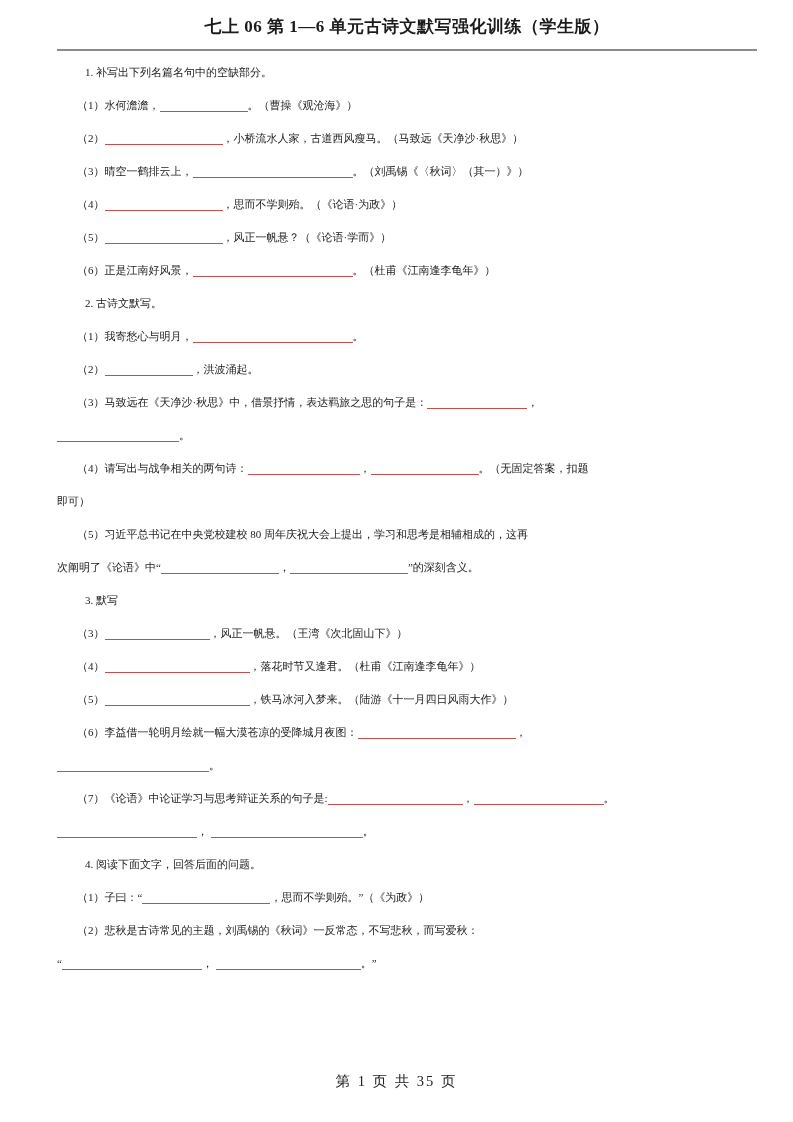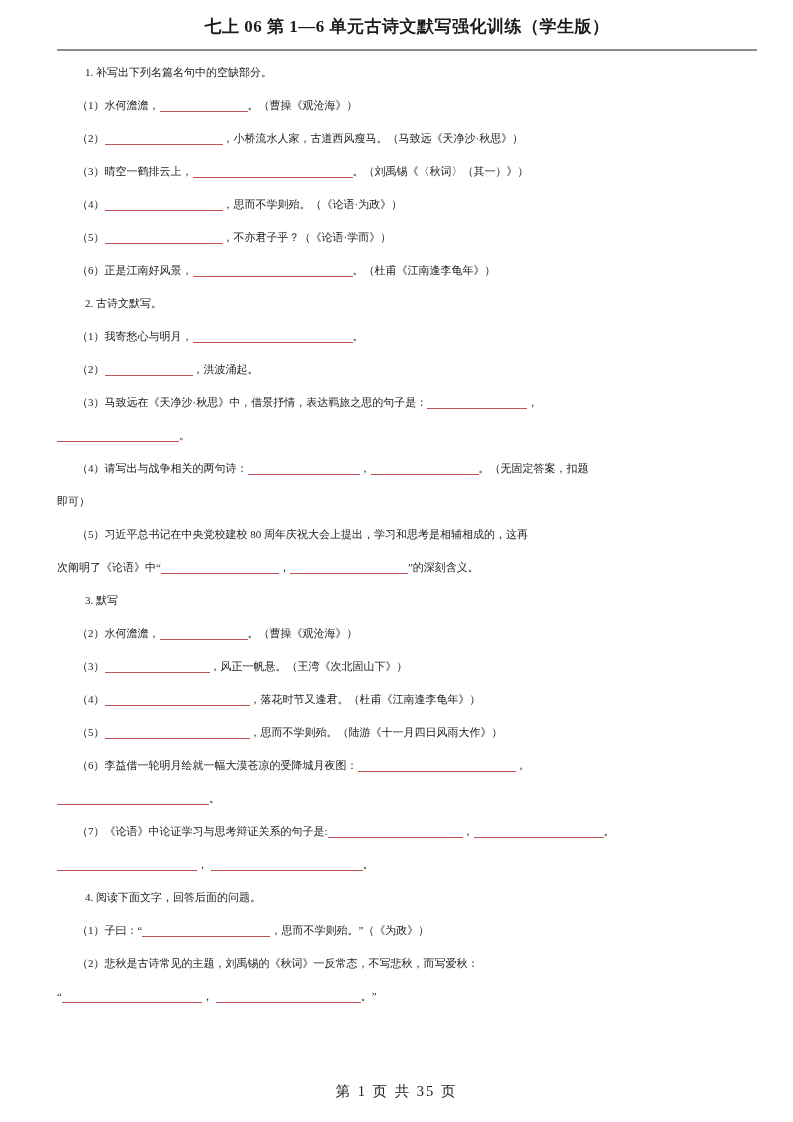--- a/index.html
+++ b/index.html
@@ -37,56 +37,55 @@
   .line.sub { padding-left:20px; }
   .line.cont{ padding-left:0; }
   .blank {
     display:inline-block;
     height:0.9em;
     border-bottom:1.6px solid #c0504d;
     vertical-align:-3px;
   }
   .footer {
     position:absolute;
-    left:0; bottom:21px;
+    left:0; bottom:31px;
     width:100%;
     text-align:center;
     font-size:14.5px;
     color:#222222;
     letter-spacing:2px;
   }
 </style>
 </head>
 <body>
 
 <div class="page">
   <div class="title">七上 06 第 1—6 单元古诗文默写强化训练（学生版）</div>
   <hr class="rule">
   <div class="doc-body">
       <div class="line q"><span class="txt">1. 补写出下列名篇名句中的空缺部分。</span></div>
       <div class="line sub"><span class="txt">（1）水何澹澹，</span><span class="blank" style="width: 88px; border-bottom-color: rgb(192, 80, 77);"></span><span class="txt">。（曹操《观沧海》）</span></div>
       <div class="line sub"><span class="txt">（2）</span><span class="blank" style="width: 118px; border-bottom-color: rgb(192, 80, 77);"></span><span class="txt">，小桥流水人家，古道西风瘦马。（马致远《天净沙·秋思》）</span></div>
       <div class="line sub"><span class="txt">（3）晴空一鹤排云上，</span><span class="blank" style="width: 160px; border-bottom-color: rgb(192, 80, 77);"></span><span class="txt">。（刘禹锡《〈秋词〉（其一）》）</span></div>
       <div class="line sub"><span class="txt">（4）</span><span class="blank" style="width: 118px; border-bottom-color: rgb(192, 80, 77);"></span><span class="txt">，思而不学则殆。（《论语·为政》）</span></div>
-      <div class="line sub"><span class="txt">（5）</span><span class="blank" style="width: 118px; border-bottom-color: rgb(192, 80, 77);"></span><span class="txt">，不亦君子乎？（《论语·学而》）</span></div>
+      <div class="line sub"><span class="txt">（5）</span><span class="blank" style="width: 118px; border-bottom-color: rgb(192, 80, 77);"></span><span class="txt">，风正一帆悬？（《论语·学而》）</span></div>
       <div class="line sub"><span class="txt">（6）正是江南好风景，</span><span class="blank" style="width: 160px; border-bottom-color: rgb(192, 80, 77);"></span><span class="txt">。（杜甫《江南逢李龟年》）</span></div>
       <div class="line q"><span class="txt">2. 古诗文默写。</span></div>
       <div class="line sub"><span class="txt">（1）我寄愁心与明月，</span><span class="blank" style="width: 160px; border-bottom-color: rgb(192, 80, 77);"></span><span class="txt">。</span></div>
       <div class="line sub"><span class="txt">（2）</span><span class="blank" style="width: 88px; border-bottom-color: rgb(192, 80, 77);"></span><span class="txt">，洪波涌起。</span></div>
       <div class="line sub"><span class="txt">（3）马致远在《天净沙·秋思》中，借景抒情，表达羁旅之思的句子是：</span><span class="blank" style="width: 100px; border-bottom-color: rgb(192, 80, 77);"></span><span class="txt">，</span></div>
       <div class="line cont"><span class="blank" style="width: 122px; border-bottom-color: rgb(192, 80, 77);"></span><span class="txt">。</span></div>
       <div class="line sub"><span class="txt">（4）请写出与战争相关的两句诗：</span><span class="blank" style="width: 112px; border-bottom-color: rgb(192, 80, 77);"></span><span class="txt">，</span><span class="blank" style="width: 108px; border-bottom-color: rgb(192, 80, 77);"></span><span class="txt">。（无固定答案，扣题</span></div>
       <div class="line cont"><span class="txt">即可）</span></div>
       <div class="line sub"><span class="txt">（5）习近平总书记在中央党校建校 80 周年庆祝大会上提出，学习和思考是相辅相成的，这再</span></div>
       <div class="line cont"><span class="txt">次阐明了《论语》中“</span><span class="blank" style="width: 118px; border-bottom-color: rgb(192, 80, 77);"></span><span class="txt">，</span><span class="blank" style="width: 118px; border-bottom-color: rgb(192, 80, 77);"></span><span class="txt">”的深刻含义。</span></div>
       <div class="line q"><span class="txt">3. 默写</span></div>
-      <div class="line sub"><span class="txt">（2）水何澹澹，</span><span class="blank" style="width: 88px; border-bottom-color: rgb(192, 80, 77);"></span><span class="txt">。（曹操《观沧海》）</span></div>
       <div class="line sub"><span class="txt">（3）</span><span class="blank" style="width: 105px; border-bottom-color: rgb(192, 80, 77);"></span><span class="txt">，风正一帆悬。（王湾《次北固山下》）</span></div>
       <div class="line sub"><span class="txt">（4）</span><span class="blank" style="width: 145px; border-bottom-color: rgb(192, 80, 77);"></span><span class="txt">，落花时节又逢君。（杜甫《江南逢李龟年》）</span></div>
-      <div class="line sub"><span class="txt">（5）</span><span class="blank" style="width: 145px; border-bottom-color: rgb(192, 80, 77);"></span><span class="txt">，思而不学则殆。（陆游《十一月四日风雨大作》）</span></div>
+      <div class="line sub"><span class="txt">（5）</span><span class="blank" style="width: 145px; border-bottom-color: rgb(192, 80, 77);"></span><span class="txt">，铁马冰河入梦来。（陆游《十一月四日风雨大作》）</span></div>
       <div class="line sub"><span class="txt">（6）李益借一轮明月绘就一幅大漠苍凉的受降城月夜图：</span><span class="blank" style="width: 158px; border-bottom-color: rgb(192, 80, 77);"></span><span class="txt">，</span></div>
       <div class="line cont"><span class="blank" style="width: 152px; border-bottom-color: rgb(192, 80, 77);"></span><span class="txt">。</span></div>
       <div class="line sub"><span class="txt">（7）《论语》中论证学习与思考辩证关系的句子是:</span><span class="blank" style="width: 135px; border-bottom-color: rgb(192, 80, 77);"></span><span class="txt">，</span><span class="blank" style="width: 130px; border-bottom-color: rgb(192, 80, 77);"></span><span class="txt">。</span></div>
       <div class="line cont"><span class="blank" style="width: 140px; border-bottom-color: rgb(192, 80, 77);"></span><span class="txt">， </span><span class="blank" style="width: 152px; border-bottom-color: rgb(192, 80, 77);"></span><span class="txt">。</span></div>
       <div class="line q"><span class="txt">4. 阅读下面文字，回答后面的问题。</span></div>
       <div class="line sub"><span class="txt">（1）子曰：“</span><span class="blank" style="width: 128px; border-bottom-color: rgb(192, 80, 77);"></span><span class="txt">，思而不学则殆。”（《为政》）</span></div>
       <div class="line sub"><span class="txt">（2）悲秋是古诗常见的主题，刘禹锡的《秋词》一反常态，不写悲秋，而写爱秋：</span></div>
       <div class="line cont"><span class="txt">“</span><span class="blank" style="width: 140px; border-bottom-color: rgb(192, 80, 77);"></span><span class="txt">， </span><span class="blank" style="width: 145px; border-bottom-color: rgb(192, 80, 77);"></span><span class="txt">。”</span></div>
     </div>
 </div>

